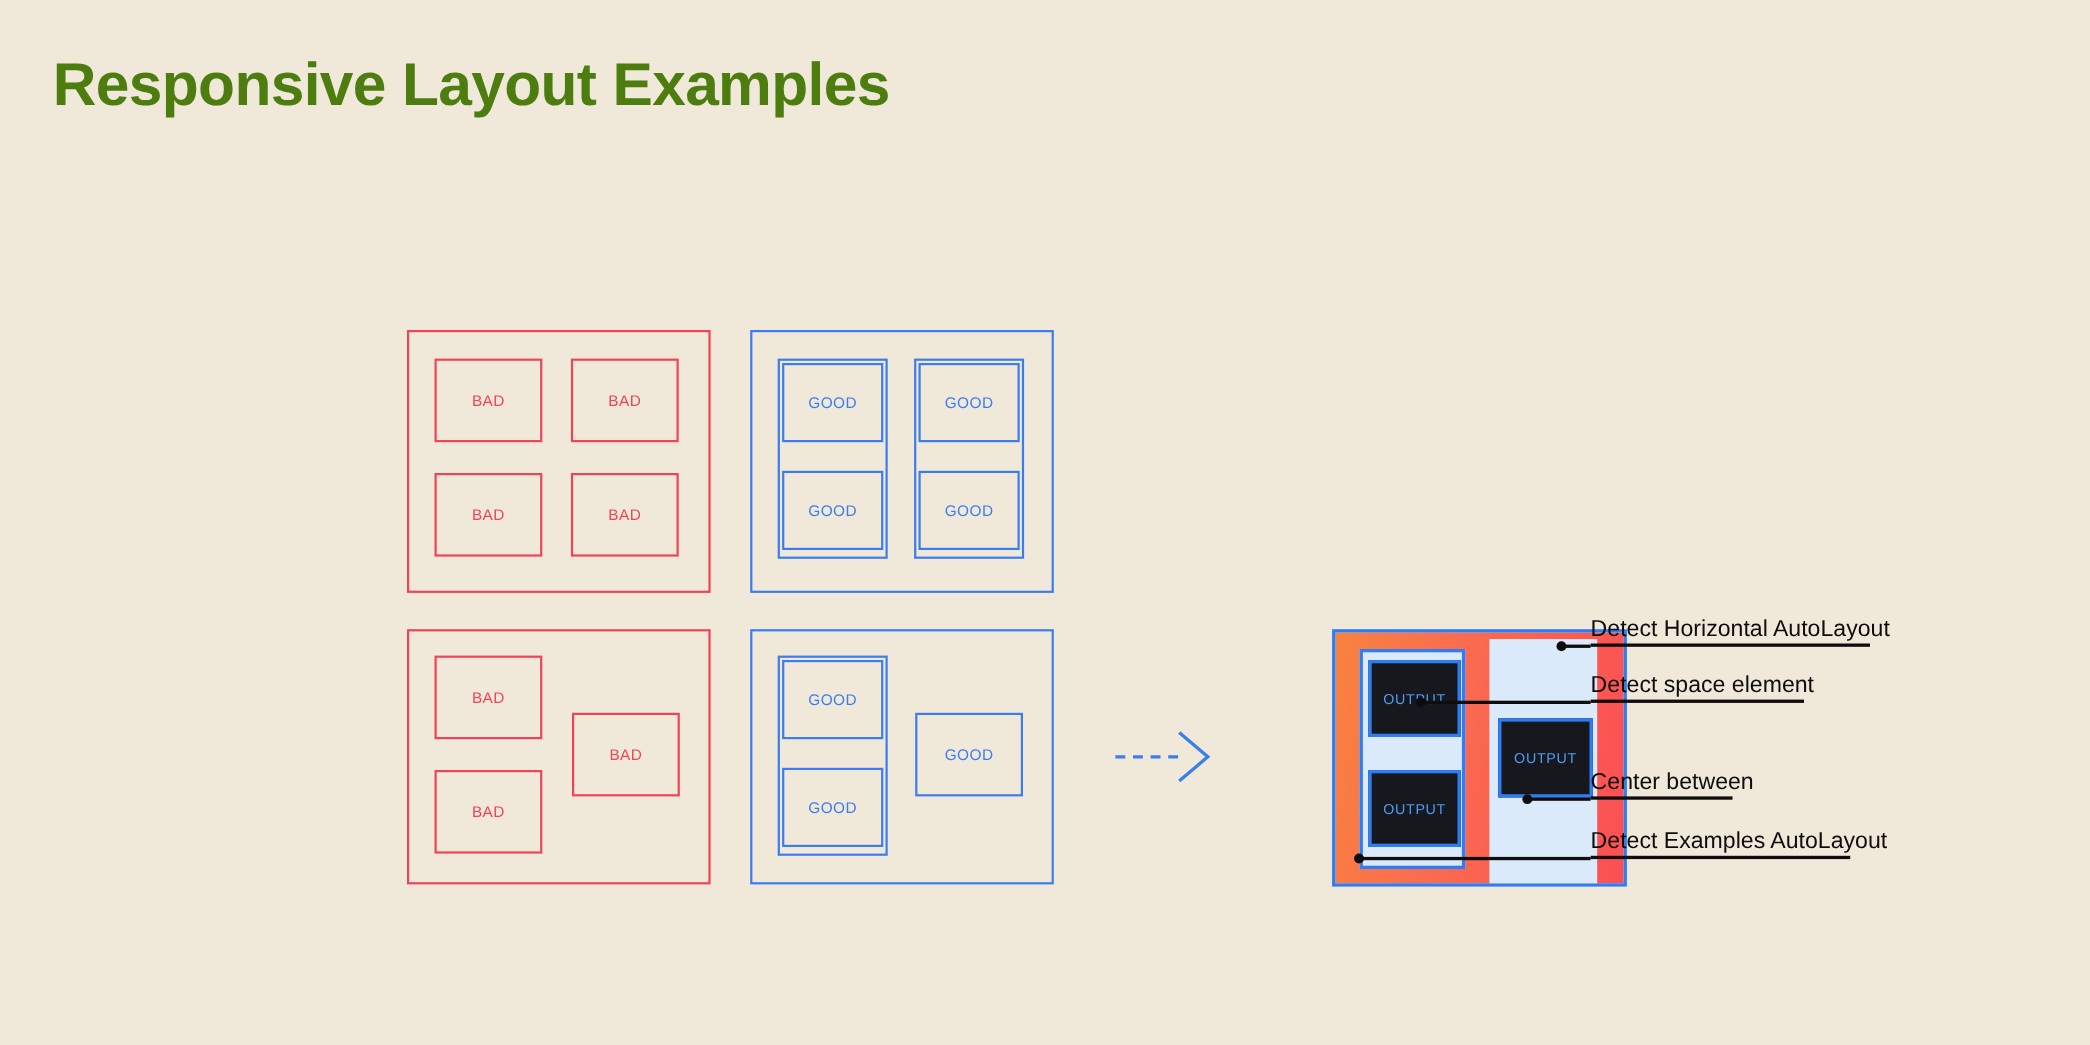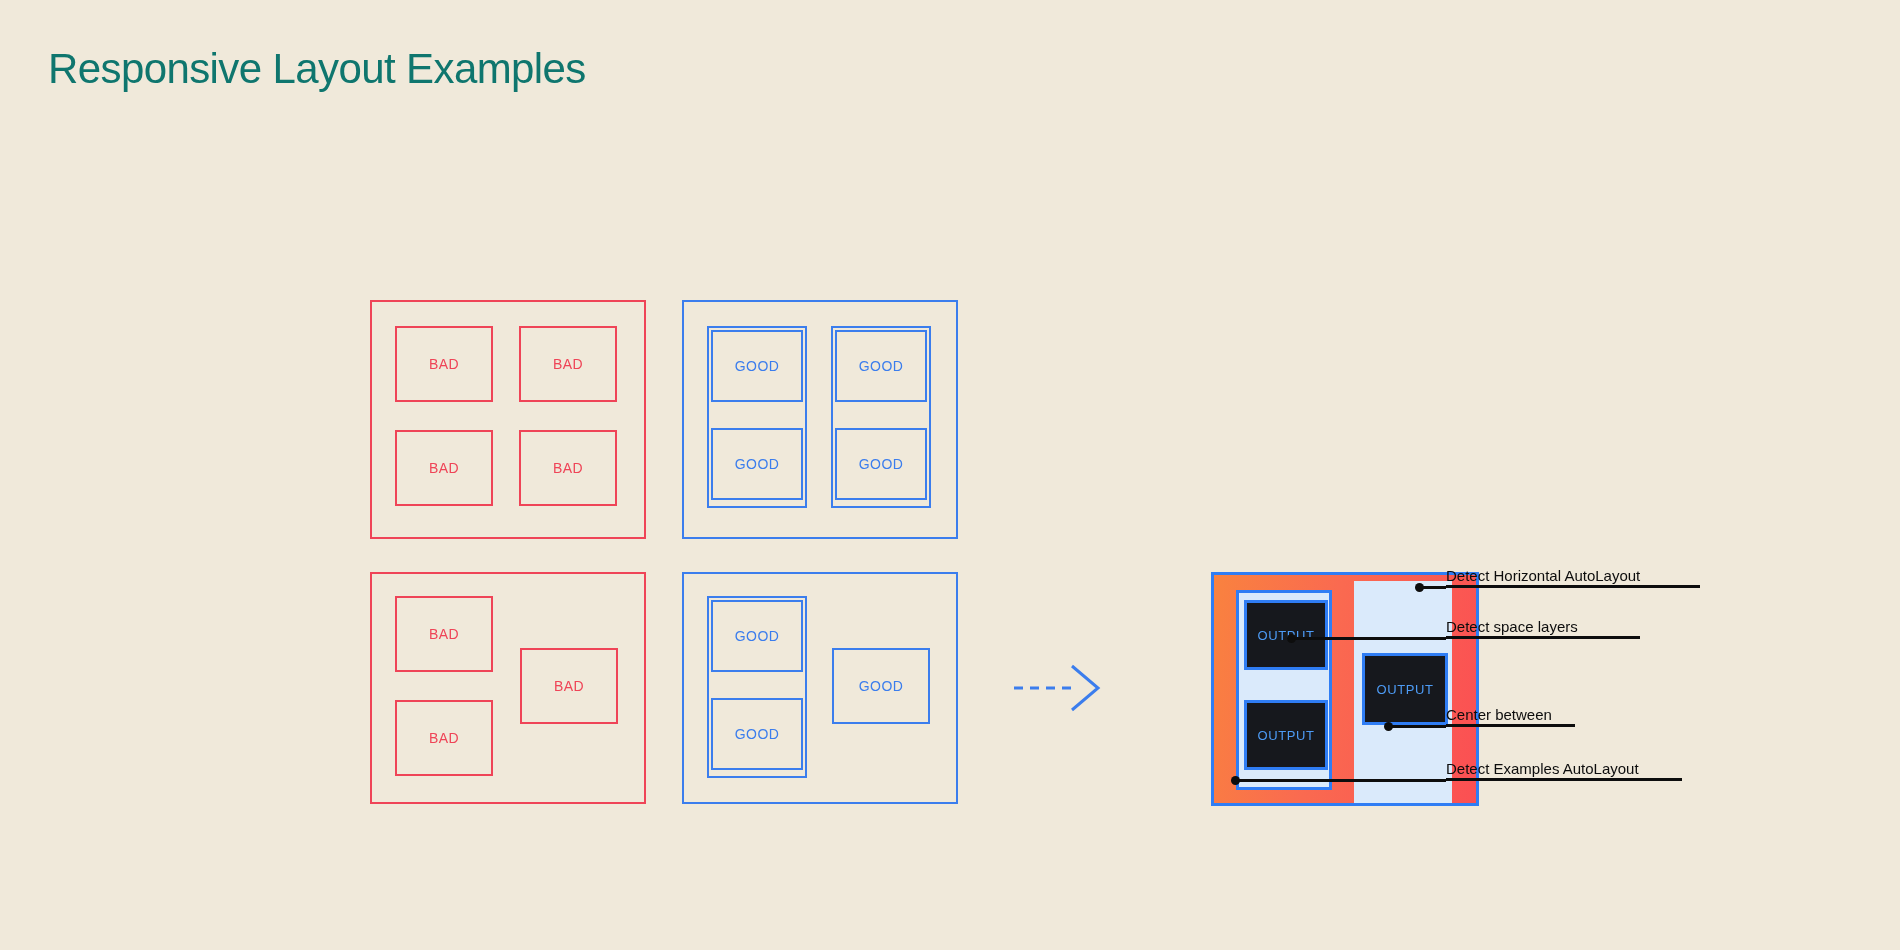--- a/index.html
+++ b/index.html
@@ -7,21 +7,21 @@
     width: 1900px; height: 950px;
     background: #f0e9da;
     font-family: "Liberation Sans", sans-serif;
     overflow: hidden;
   }
   #root { position: relative; width: 1900px; height: 950px; }
 
   
   .page-title {
     position: absolute; left: 48px; top: 46px;
-    font-size: 42px; font-weight: normal; color: #0f766e;
+    font-size: 55px; font-weight: bold; color: #4d7c0f;
     letter-spacing: -0.6px; line-height: 1.1;
   }
 
   
   .frame { position: absolute; }
   .frame-outer {
     position: absolute; inset: 0;
     border: 2px solid var(--c);
     background: transparent;
   }
@@ -80,21 +80,21 @@
     color: #4d9bf5; font-size: 13px; letter-spacing: 0.6px;
   }
   .out-a { left: 30px; top: 25px;  width: 84px; height: 70px; }
   .out-b { left: 30px; top: 125px; width: 84px; height: 70px; }
   .out-c { left: 148px; top: 78px; width: 86px; height: 72px; }
 
   
   .callout { position: absolute; }
   .callout .label {
     position: absolute; left: 0; bottom: 4px;
-    white-space: nowrap; font-size: 15px; color: #0d0d0d;
+    white-space: nowrap; font-size: 21px; color: #0d0d0d;
   }
   .callout .rule {
     position: absolute; left: 0; bottom: 0;
     height: 3px; background: #0d0d0d;
   }
   .leader { position: absolute; height: 3px; background: #0d0d0d; }
   .dot {
     position: absolute; width: 9px; height: 9px; border-radius: 50%;
     background: #0d0d0d;
   }
@@ -165,21 +165,21 @@
   <div class="dot" style="left:1415px; top:583px;"></div>
   <div class="leader" style="left:1419px; top:586px; width:27px;"></div>
   <div class="callout" style="left:1446px; top:556px; width:254px; height:32px;">
     <span class="label">Detect Horizontal AutoLayout</span>
     <span class="rule" style="width:254px;"></span>
   </div>
 
   <div class="dot" style="left:1287px; top:634px;"></div>
   <div class="leader" style="left:1291px; top:637px; width:155px;"></div>
   <div class="callout" style="left:1446px; top:607px; width:194px; height:32px;">
-    <span class="label">Detect space layers</span>
+    <span class="label">Detect space element</span>
     <span class="rule" style="width:194px;"></span>
   </div>
 
   <div class="dot" style="left:1384px; top:722px;"></div>
   <div class="leader" style="left:1388px; top:725px; width:58px;"></div>
   <div class="callout" style="left:1446px; top:695px; width:129px; height:32px;">
     <span class="label">Center between</span>
     <span class="rule" style="width:129px;"></span>
   </div>
 

